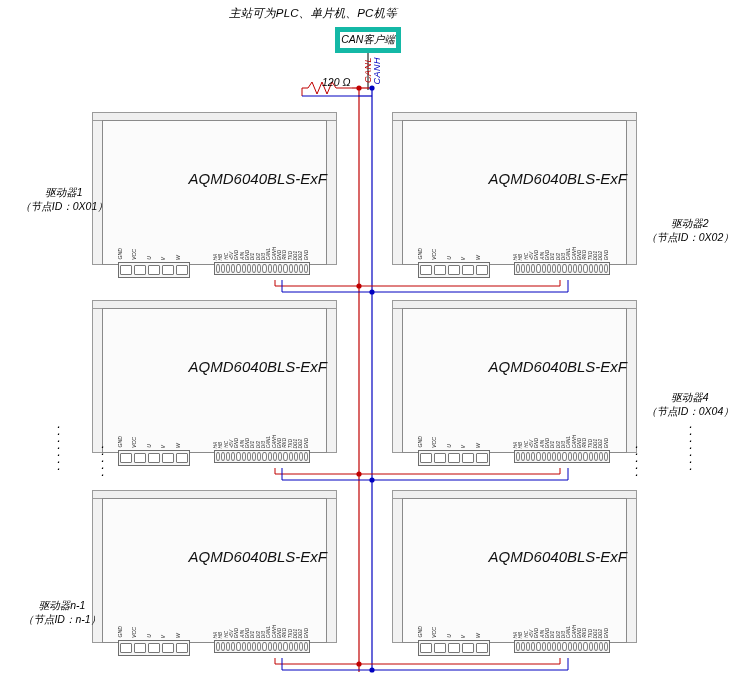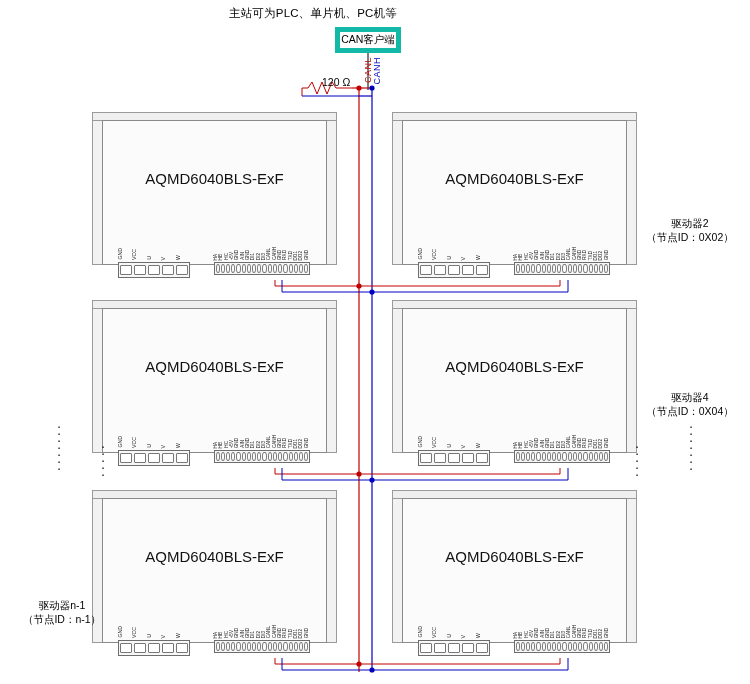--- a/index.html
+++ b/index.html
@@ -4,21 +4,21 @@
 <style>
   html,body{margin:0;padding:0;}
   body{
     width:750px;height:684px;
     background:#ffffff;
     font-family:"Liberation Sans","DejaVu Sans",sans-serif;
     position:relative;
     overflow:hidden;
     color:#000;
   }
-  .stage{position:absolute;left:0;top:0;width:626px;height:684px;}
+  .stage{position:absolute;left:0;top:0;width:626px;height:684px;font-style:italic;}
   .svg-layer{position:absolute;left:0;top:0;width:750px;height:684px;}
 
   .master-label{
     position:absolute;
     left:0;right:0;top:6px;
     text-align:center;
     font-size:11.5px;
     letter-spacing:0.2px;
   }
   .master-box{
@@ -87,21 +87,21 @@
     right:0px;top:8px;
     width:12px;height:145px;
     background:#f2f2f2;
     border:1px solid #9a9a9a;
     box-sizing:border-box;
   }
   .drive .model{
     position:absolute;
     left:10px;top:58px;
     width:225px;
-    text-align:center;
+    text-align:right;
     font-size:15px;
     color:#111;
   }
   
   .drive .pwr-term{
     position:absolute;
     left:26px;top:150px;
     width:72px;height:16px;
     border:1px solid #6d6d6d;
     background:#f7f7f7;
@@ -279,20 +279,24 @@
         <span></span>
         <span></span>
       <span></span>
         <span></span>
         <span></span>
         <span></span>
         <span></span>
         <span></span>
     </div>
   </div>
+  <div class="side-label" style="left:18px;top:185px;width:92px;">
+    <div>驱动器1</div>
+    <div>（节点ID：0X01）</div>
+  </div>
 
   <div class="drive" style="left:392px;top:112px;">
     <div class="topbar"></div>
     <div class="lwing"></div>
     <div class="rwing"></div>
     <div class="body"></div>
     <div class="model">AQMD6040BLS-ExF</div>
     <div class="vlabels pwr-labels">
       <div class="vl">GND</div>
       <div class="vl">VCC</div>

